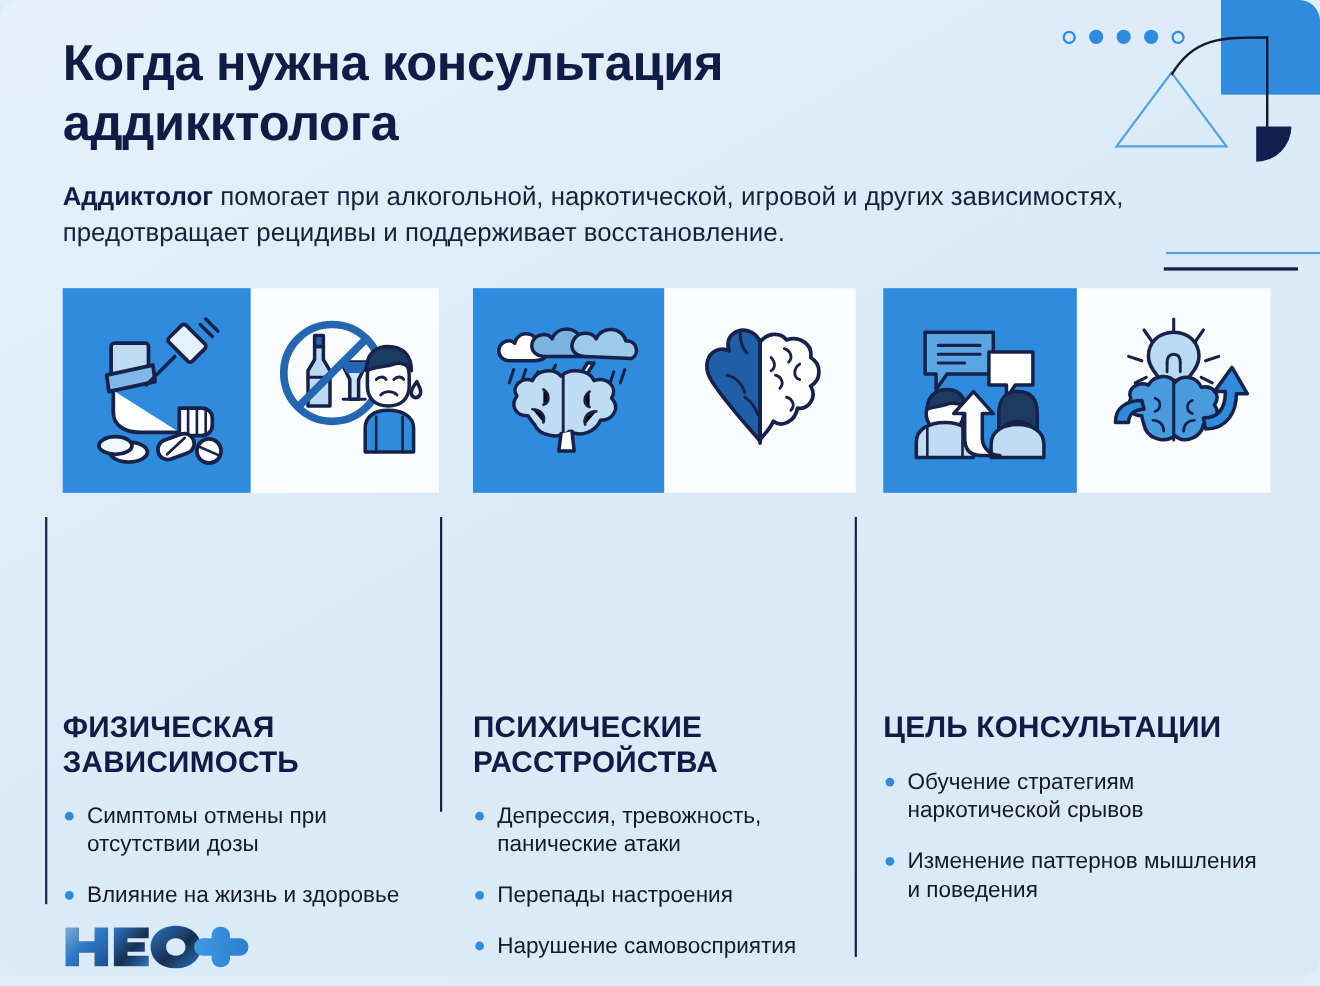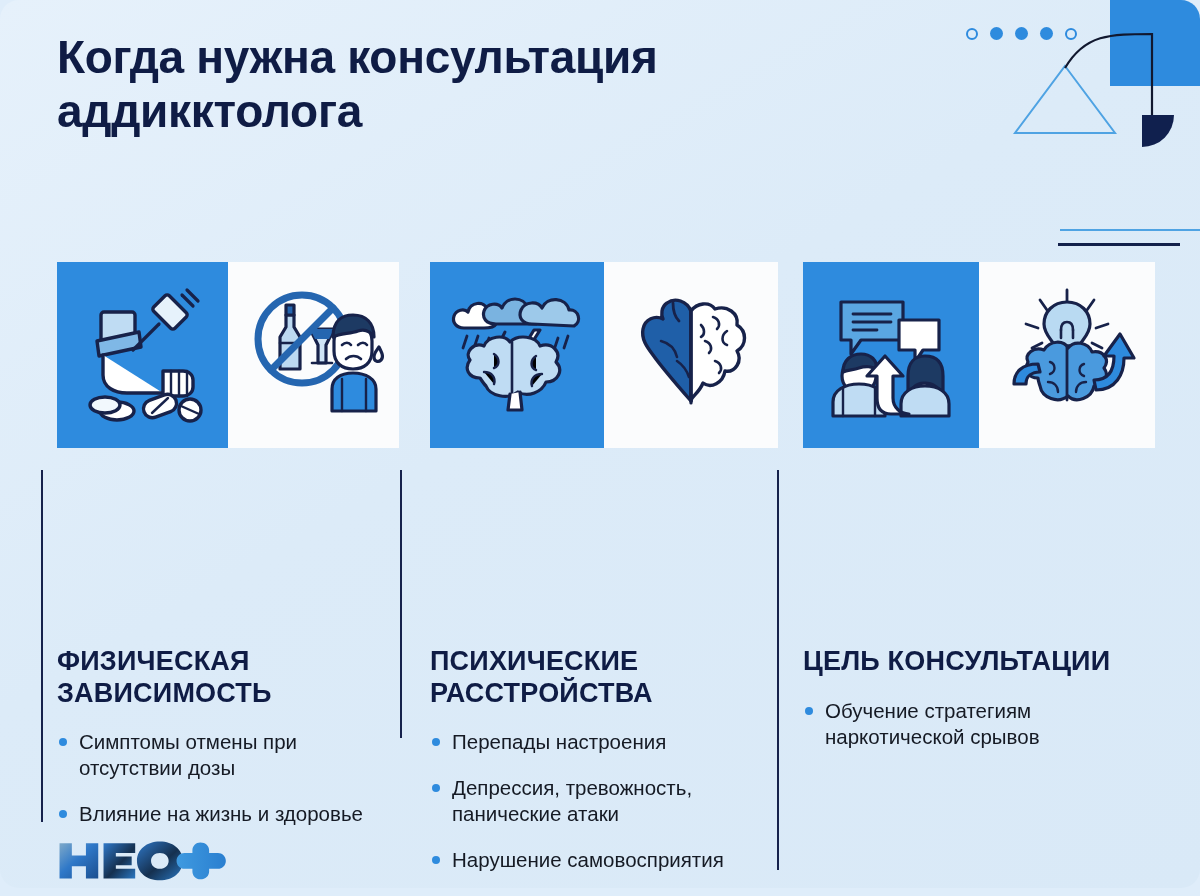--- a/index.html
+++ b/index.html
@@ -100,20 +100,21 @@
 
     <path d="M1065,68 C1085,34 1110,34 1152,34 L1152,118" fill="none" stroke="#11182f" stroke-width="2.2"></path>
 
     <path d="M1142,115 L1174,115 A32,32 0 0 1 1142,147 Z" fill="#10204e"></path>
   </svg>
 
   <div class="line-lt"></div>
   <div class="line-dk"></div>
 
   <div class="title">Когда нужна консультация аддикктолога</div>
+  <div class="subtitle"><b>Аддиктолог</b><span> помогает при алкогольной, наркотической, игровой и других зависимостях, предотвращает рецидивы и поддерживает восстановление.</span></div>
 
   <div class="cols">
 
     <div class="col c1">
       <div class="divider d1"></div>
       <div class="imgrow">
         <div class="imgbox blue">
           <svg width="152" height="152" viewBox="0 0 152 152">
             <g stroke="#17224a" stroke-width="3.4" stroke-linecap="round" stroke-linejoin="round" fill="none">
 
@@ -220,22 +221,22 @@
               <path d="M98,80 C104,82 106,88 102,92" stroke-width="2.6" fill="none"></path>
               <path d="M84,44 C88,48 88,54 84,56" stroke-width="2.6" fill="none"></path>
 
               <path d="M74,28 L74,122" stroke-width="3.2" fill="none"></path>
             </g>
           </svg>
         </div>
       </div>
       <div class="head">ПСИХИЧЕСКИЕ РАССТРОЙСТВА</div>
       <ul class="bullets">
+        <li>Депрессия, тревожность, панические атаки</li>
         <li>Перепады настроения</li>
-        <li>Депрессия, тревожность, панические атаки</li>
         <li>Нарушение самовосприятия</li>
       </ul>
     </div>
 
     <div class="col c3">
       <div class="divider d3"></div>
       <div class="imgrow">
         <div class="imgbox blue">
           <svg width="152" height="150" viewBox="0 0 152 150">
             <g stroke="#17224a" stroke-width="3.2" stroke-linecap="round" stroke-linejoin="round">
@@ -280,20 +281,21 @@
               <path d="M46,84 C30,84 22,92 22,104 L34,104 C34,96 40,92 48,92 Z" fill="#2e8bde"></path>
 
               <path d="M102,100 C118,100 122,88 122,76 L112,76 L128,54 L142,78 L132,78 C132,94 124,110 104,110 Z" fill="#2e8bde"></path>
             </g>
           </svg>
         </div>
       </div>
       <div class="head">ЦЕЛЬ КОНСУЛЬТАЦИИ</div>
       <ul class="bullets">
         <li>Обучение стратегиям наркотической срывов</li>
+        <li>Изменение паттернов мышления и поведения</li>
 
       </ul>
     </div>
   </div>
 
   <svg class="logo" viewBox="0 0 200 50" width="178" height="44">
     <defs>
       <linearGradient id="lg1" x1="0" y1="0" x2="1" y2="1">
         <stop offset="0%" stop-color="#7ea9c9"></stop>
         <stop offset="45%" stop-color="#2f78c8"></stop>

